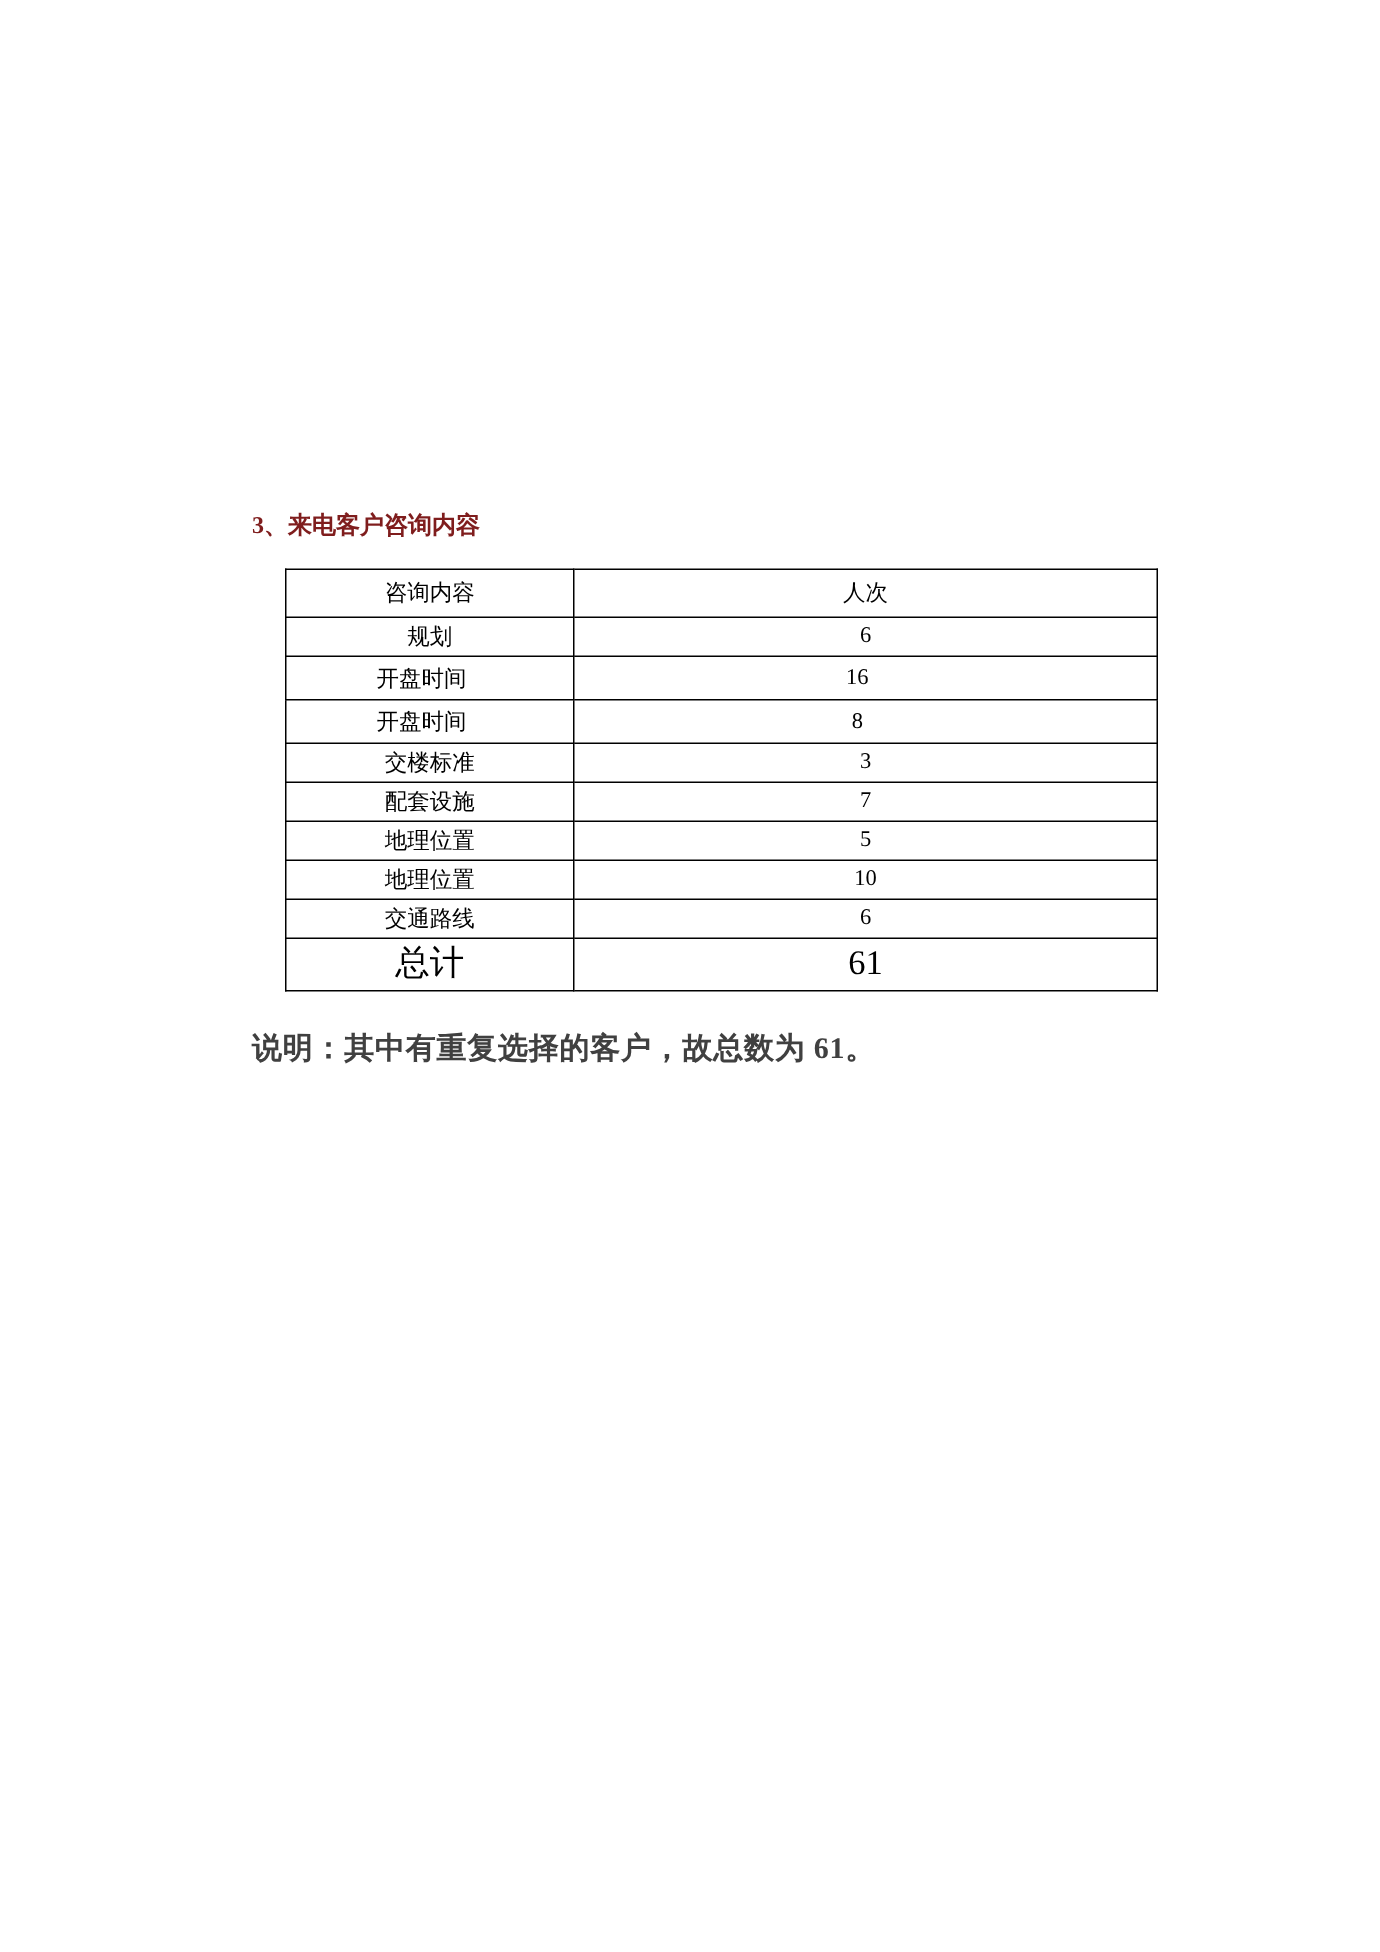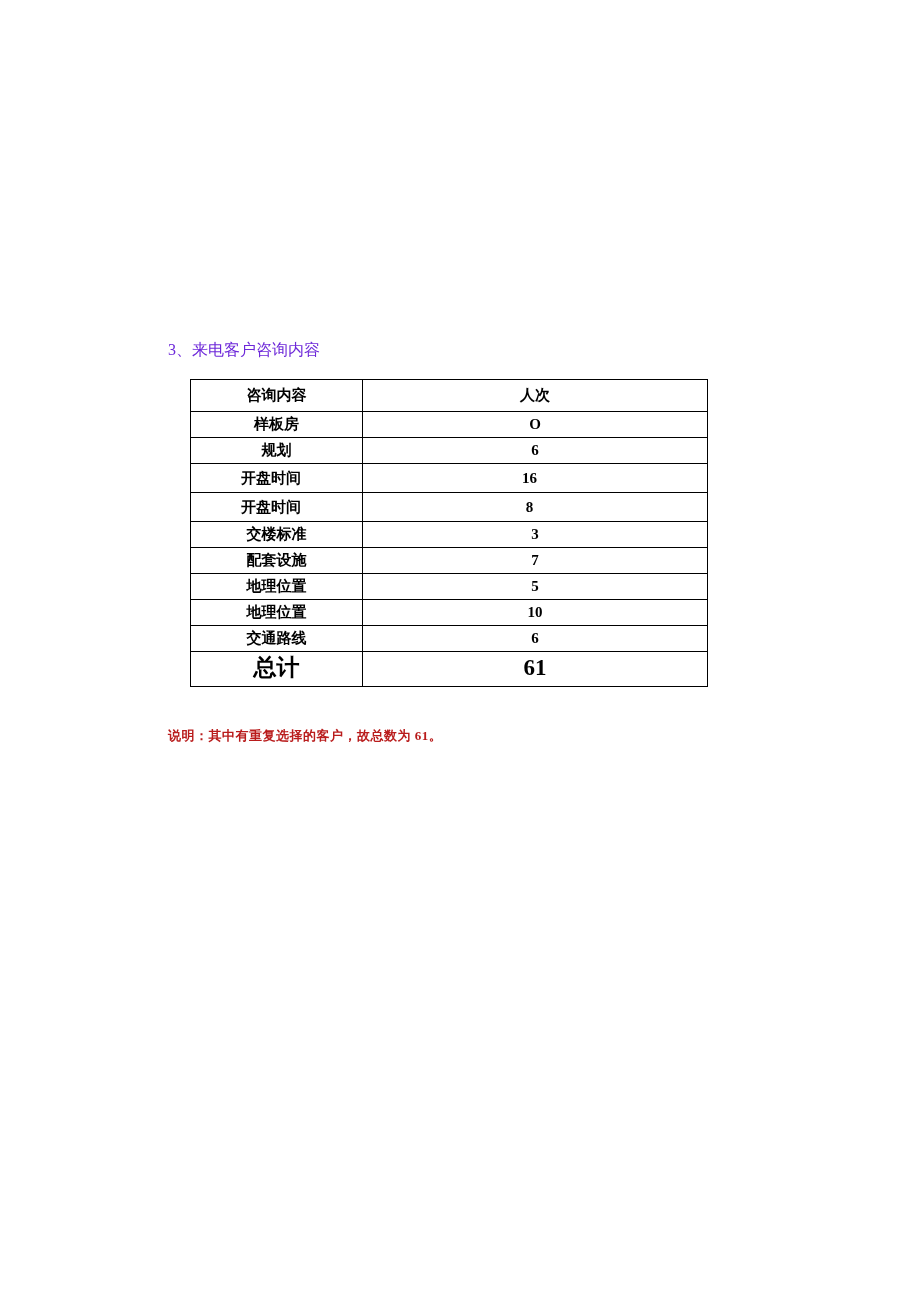--- a/index.html
+++ b/index.html
@@ -12,29 +12,28 @@
       position: relative;
     }
     .content {
       position: absolute;
       left: 168px;
       top: 340px;
       width: 600px;
     }
     .section-title {
       font-size: 16px;
-      font-weight: normal;
+      font-weight: bold;
       margin-bottom: 18px;
-      color: #6d28d9;
+      color: #7f1d1d;
     }
     table {
       border-collapse: collapse;
-      width: 518px;
+      width: 582px;
       margin-left: 22px;
-      font-weight: bold;
     }
     td {
       border: 1px solid #000;
       text-align: center;
       font-size: 15px;
       padding: 3px 0;
       vertical-align: middle;
     }
     .col-left {
       width: 188px;
@@ -47,45 +46,41 @@
       font-size: 15px;
     }
     .tall-row td {
       padding: 5px 11px 4px 0;
     }
     .total-row td {
       font-size: 23px;
       padding: 0px 0 3px 0;
     }
     .note {
-      font-size: 13px;
+      font-size: 20px;
       font-weight: bold;
-      margin-top: 40px;
-      color: #b91c1c;
+      margin-top: 24px;
+      color: #404040;
       letter-spacing: 0.5px;
     }
     .times-font {
       font-family: "Times New Roman", serif;
     }
   </style>
 </head>
 <body>
 
 <div class="content">
   <div class="section-title">3、来电客户咨询内容</div>
 
   <table>
     <tbody>
         <tr class="header-row">
       <td class="col-left">咨询内容</td>
       <td class="col-right">人次</td>
-    </tr>
-    <tr>
-      <td class="col-left">样板房</td>
-      <td class="col-right times-font">O</td>
     </tr>
     <tr>
       <td class="col-left">规划</td>
       <td class="col-right times-font">6</td>
     </tr>
     <tr class="tall-row">
       <td class="col-left">开盘时间</td>
       <td class="col-right times-font">16</td>
     </tr>
     <tr class="tall-row">

